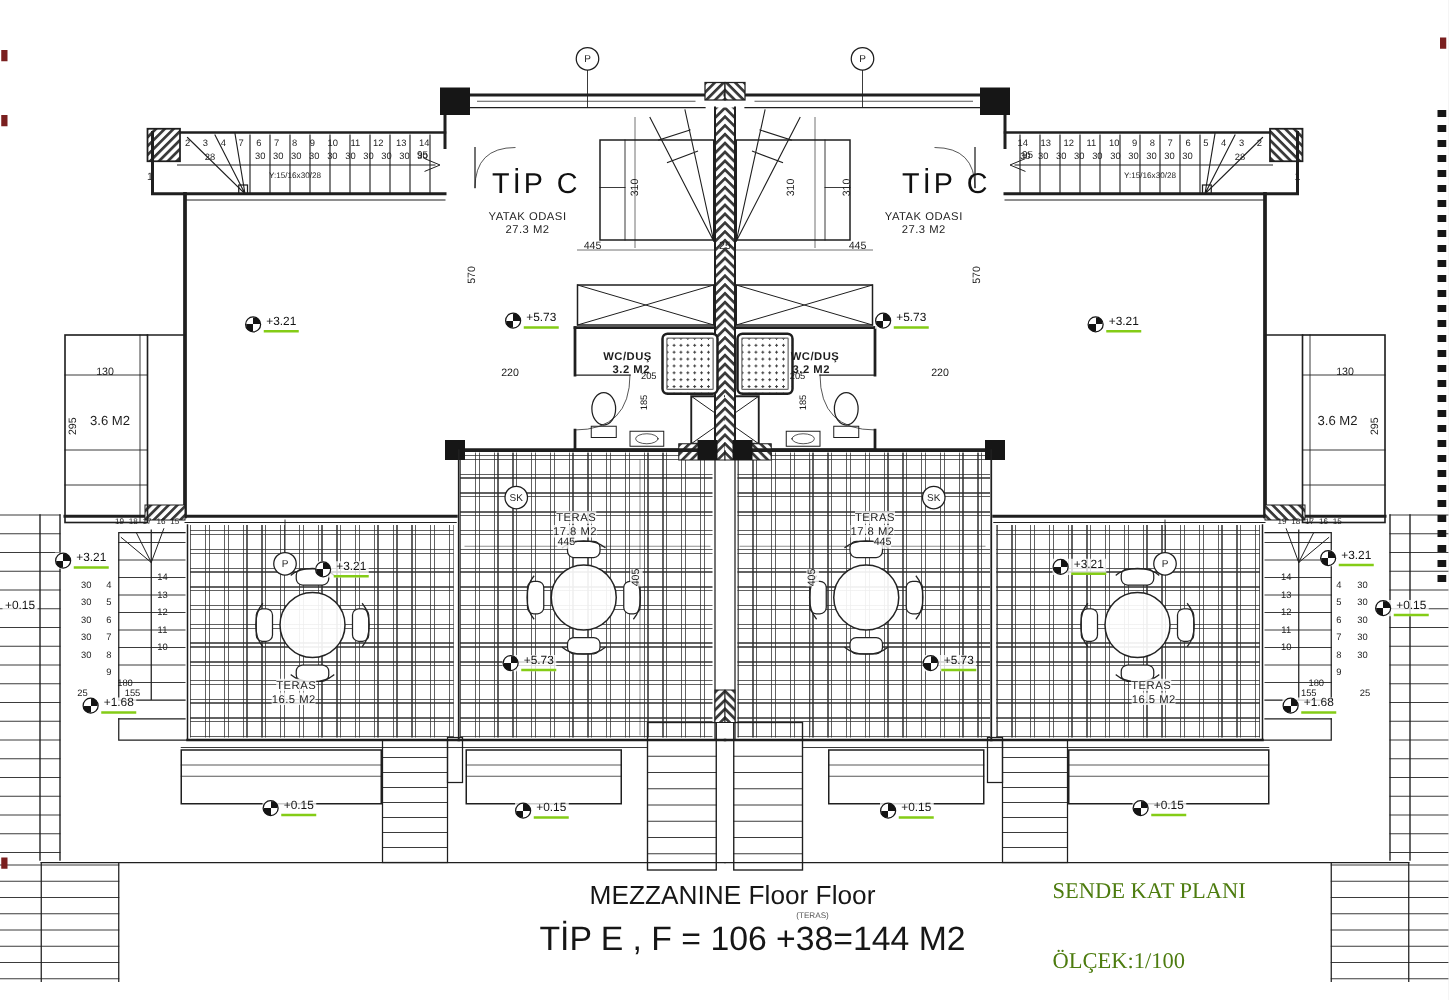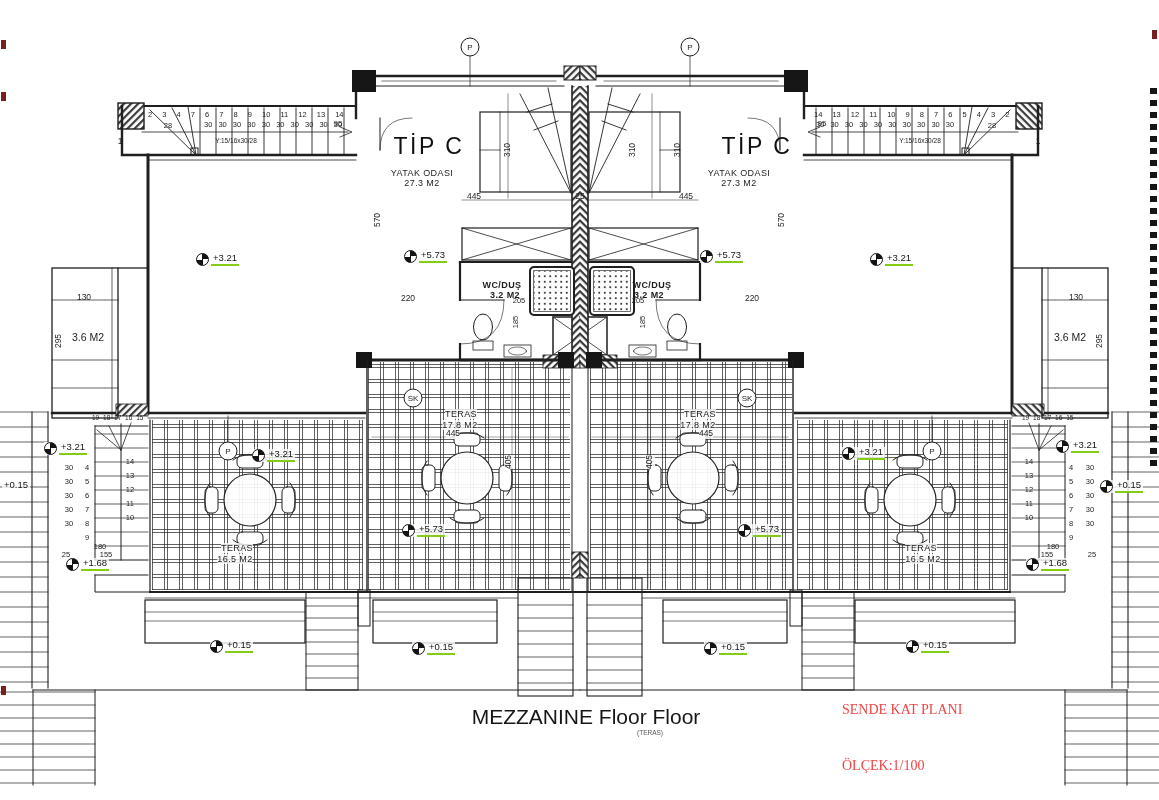--- a/index.html
+++ b/index.html
@@ -30,21 +30,21 @@
   .pc{position:absolute;z-index:4;width:17px;height:17px;border:1px solid #1d1d1d;border-radius:50%;
       background:#fff;font-size:8px;display:flex;align-items:center;justify-content:center;
       transform:translate(-50%,-50%)}
   .shower{position:absolute;z-index:3;border:2px solid #1f1f1f;border-radius:5px;
       box-shadow:inset 0 0 0 2px #fff, inset 0 0 0 3px #6e6e6e;
       background-image:radial-gradient(circle,#3c3c3c .9px,transparent 1.1px);
       background-size:5.5px 5.5px;background-color:#fff}
   .t1{position:absolute;z-index:3;transform:translateX(-50%);font-size:21px;color:#161616}
   .t2{position:absolute;z-index:3;transform:translateX(-50%);font-size:27px;color:#161616}
   .note{position:absolute;z-index:3;transform:translateX(-50%);font-size:6.5px;color:#555}
-  .serif{position:absolute;z-index:3;font-family:"Liberation Serif",serif;font-size:14px;color:#ef4444;white-space:nowrap}
+  .serif{position:absolute;z-index:3;font-family:"Liberation Serif",serif;font-size:18px;color:#4d7c0f;white-space:nowrap}
   .redm{position:absolute;z-index:3;width:5px;height:9px;background:#7a1f1f}
   .vtext{position:absolute;z-index:3;width:7px;
       background:repeating-linear-gradient(180deg,#161616 0 6px,transparent 6px 12px)}
 </style>
 </head>
 <body>
 
 <div id="wrap">
 
   <div class="tiles" style="left:152px;top:420px;width:211px;height:170px"></div>
@@ -360,20 +360,21 @@
       <i></i>
       <b>+1.68</b>
     </div>
   <div class="mk" style="left:1026px;top:558px">
       <i></i>
       <b>+1.68</b>
     </div>
 
   <div class="t1" style="left:586px;top:705px">MEZZANINE Floor Floor</div>
   <div class="note" style="left:650px;top:729px">(TERAS)</div>
+  <div class="t2" style="left:602px;top:736px">TİP E , F  = 106 +38=144 M2</div>
   <div class="serif" style="left:842px;top:702px">SENDE KAT PLANI</div>
   <div class="serif" style="left:842px;top:758px">ÖLÇEK:1/100</div>
 
   <div class="vtext" style="left:1150px;top:88px;height:380px"></div>
   <div class="redm" style="left:1px;top:40px"></div>
   <div class="redm" style="left:1px;top:92px"></div>
   <div class="redm" style="left:1px;top:686px"></div>
   <div class="redm" style="left:1152px;top:30px"></div>
 
 </div>

